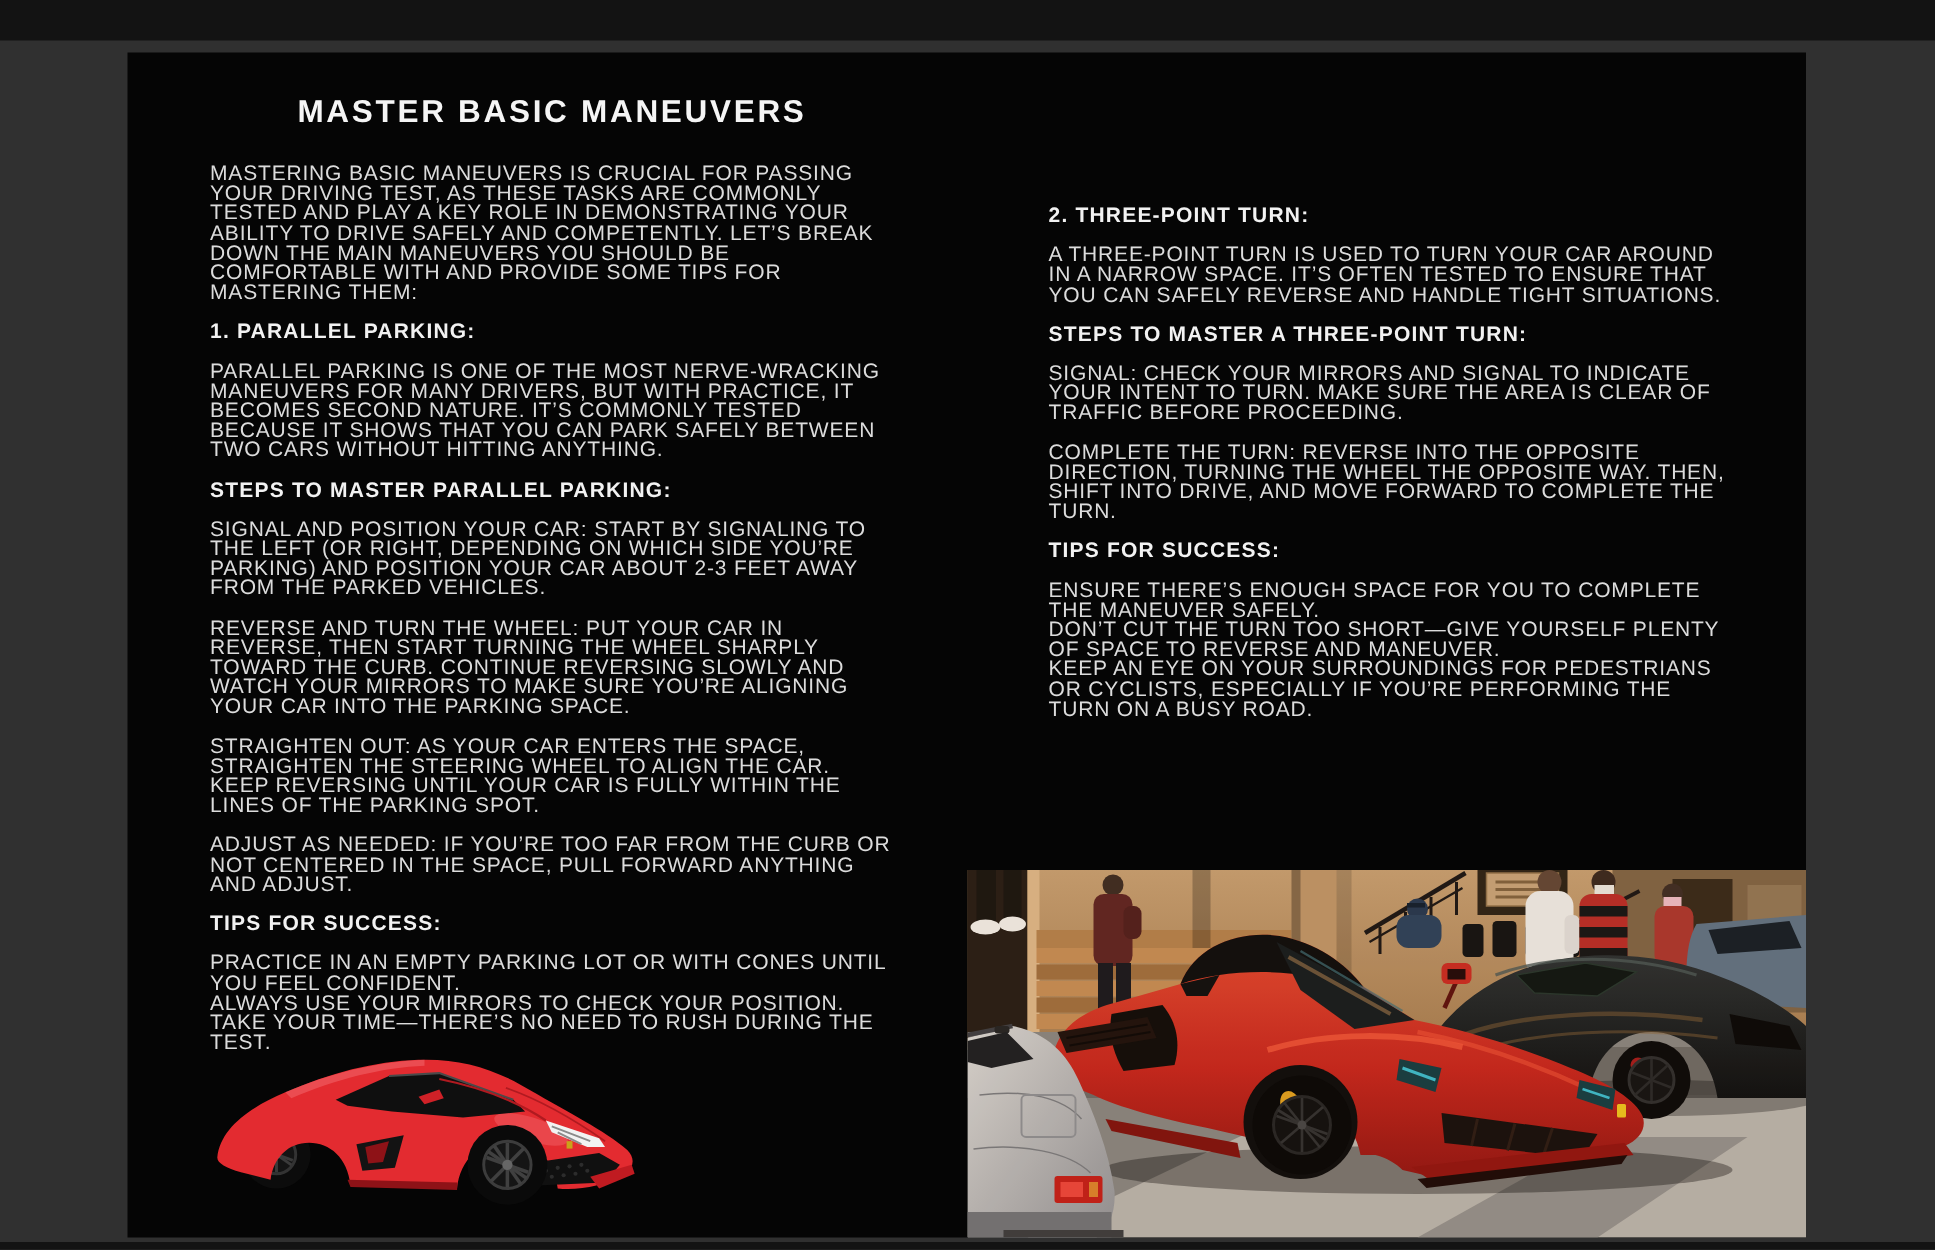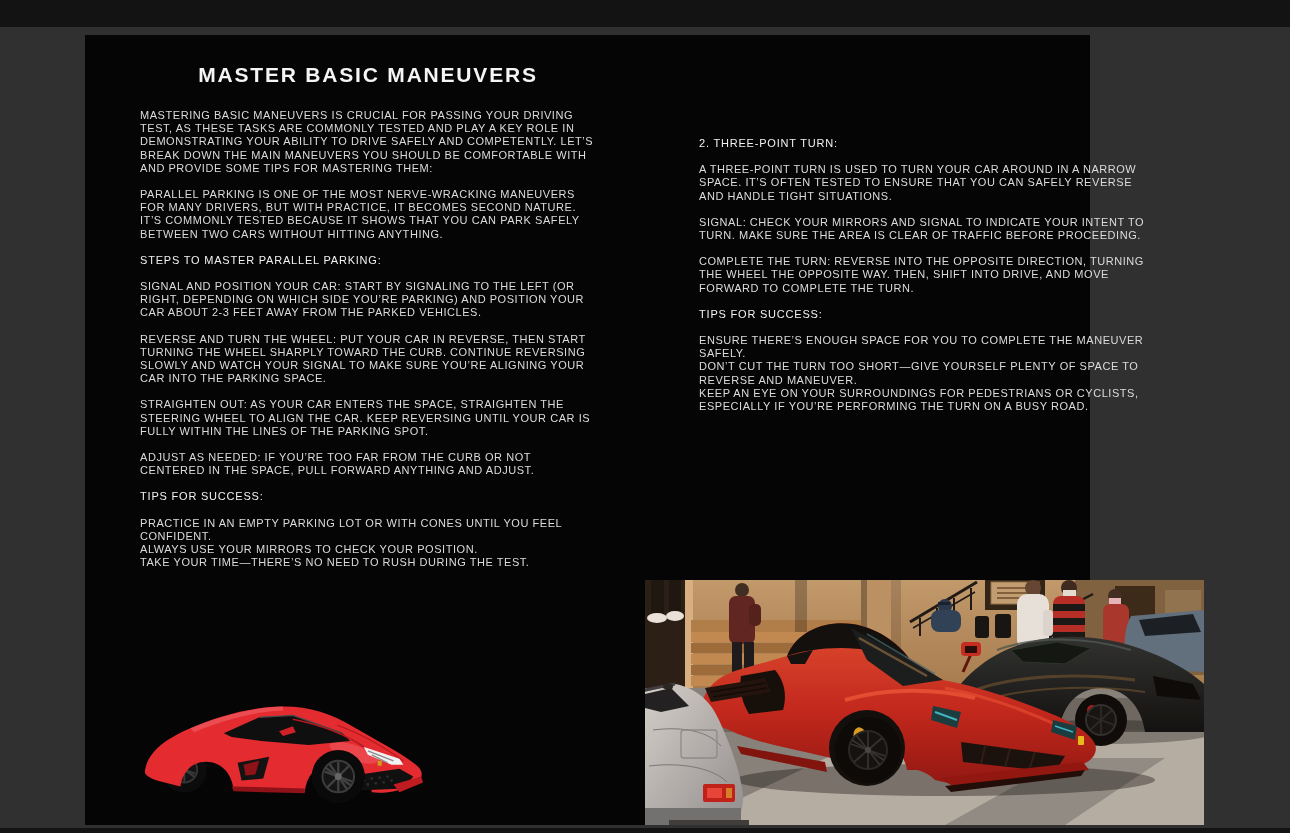--- a/index.html
+++ b/index.html
@@ -1,58 +1,60 @@
 <!DOCTYPE html>
 <html><head>
 <meta charset="utf-8">
 <style>
   html,body{margin:0;padding:0;width:1290px;height:833px;overflow:hidden;
     background:#303030;font-family:"Liberation Sans",sans-serif;position:relative;}
   .strip-top{position:absolute;left:0;top:0;width:1290px;height:27px;background:#131313;}
   .strip-bottom{position:absolute;left:0;bottom:0;width:1290px;height:5px;background:#131313;}
-  .panel{position:absolute;left:85px;top:35px;width:1005px;height:790px;background:#050505;}
+  .panel{position:absolute;left:85px;top:35px;width:1119px;height:790px;background:#050505;}
   .title{position:absolute;left:55px;top:28px;width:456px;text-align:center;color:#f5f5f5;
     font-size:21px;font-weight:bold;letter-spacing:1.8px;}
-  .col{position:absolute;width:456px;color:#dcdcdc;font-size:11px;line-height:13.2px;
+  .col{position:absolute;width:456px;color:#dcdcdc;font-size:14px;line-height:13.2px;
     letter-spacing:0.55px;}
   .col-left{left:55px;top:74px;}
   .col-right{left:614px;top:102px;}
   .col p{margin:0 0 13px 0;white-space:pre-line;}
-  .col p.h{font-weight:normal;color:#f2f2f2;letter-spacing:0.8px;}
+  .col p.h{font-weight:bold;color:#f2f2f2;letter-spacing:0.8px;}
   .illustration{position:absolute;left:50px;top:640px;width:296px;height:140px;}
   .photo{position:absolute;left:560px;top:545px;width:559px;height:245px;}
   svg{display:block;}
 </style>
 </head>
 <body>
 
 <div class="strip-top"></div>
 <div class="strip-bottom"></div>
 
 <div class="panel">
 
   <div class="title">MASTER BASIC MANEUVERS</div>
 
   <div class="col col-left">
     <p class="p">MASTERING BASIC MANEUVERS IS CRUCIAL FOR PASSING YOUR DRIVING TEST, AS THESE TASKS ARE COMMONLY TESTED AND PLAY A KEY ROLE IN DEMONSTRATING YOUR ABILITY TO DRIVE SAFELY AND COMPETENTLY. LET’S BREAK DOWN THE MAIN MANEUVERS YOU SHOULD BE COMFORTABLE WITH AND PROVIDE SOME TIPS FOR MASTERING THEM:</p>
+    <p class="h">1. PARALLEL PARKING:</p>
     <p class="p">PARALLEL PARKING IS ONE OF THE MOST NERVE-WRACKING MANEUVERS FOR MANY DRIVERS, BUT WITH PRACTICE, IT BECOMES SECOND NATURE. IT’S COMMONLY TESTED BECAUSE IT SHOWS THAT YOU CAN PARK SAFELY BETWEEN TWO CARS WITHOUT HITTING ANYTHING.</p>
     <p class="h">STEPS TO MASTER PARALLEL PARKING:</p>
     <p class="p">SIGNAL AND POSITION YOUR CAR: START BY SIGNALING TO THE LEFT (OR RIGHT, DEPENDING ON WHICH SIDE YOU’RE PARKING) AND POSITION YOUR CAR ABOUT 2-3 FEET AWAY FROM THE PARKED VEHICLES.</p>
-    <p class="p">REVERSE AND TURN THE WHEEL: PUT YOUR CAR IN REVERSE, THEN START TURNING THE WHEEL SHARPLY TOWARD THE CURB. CONTINUE REVERSING SLOWLY AND WATCH YOUR SIGNAL TO MAKE SURE YOU’RE ALIGNING YOUR CAR INTO THE PARKING SPACE.</p>
+    <p class="p">REVERSE AND TURN THE WHEEL: PUT YOUR CAR IN REVERSE, THEN START TURNING THE WHEEL SHARPLY TOWARD THE CURB. CONTINUE REVERSING SLOWLY AND WATCH YOUR MIRRORS TO MAKE SURE YOU’RE ALIGNING YOUR CAR INTO THE PARKING SPACE.</p>
     <p class="p">STRAIGHTEN OUT: AS YOUR CAR ENTERS THE SPACE, STRAIGHTEN THE STEERING WHEEL TO ALIGN THE CAR. KEEP REVERSING UNTIL YOUR CAR IS FULLY WITHIN THE LINES OF THE PARKING SPOT.</p>
     <p class="p">ADJUST AS NEEDED: IF YOU’RE TOO FAR FROM THE CURB OR NOT CENTERED IN THE SPACE, PULL FORWARD ANYTHING AND ADJUST.</p>
     <p class="h">TIPS FOR SUCCESS:</p>
     <p class="p">PRACTICE IN AN EMPTY PARKING LOT OR WITH CONES UNTIL YOU FEEL CONFIDENT.
 ALWAYS USE YOUR MIRRORS TO CHECK YOUR POSITION.
 TAKE YOUR TIME—THERE’S NO NEED TO RUSH DURING THE TEST.</p>
   </div>
 
   <div class="col col-right">
     <p class="h">2. THREE-POINT TURN:</p>
     <p class="p">A THREE-POINT TURN IS USED TO TURN YOUR CAR AROUND IN A NARROW SPACE. IT’S OFTEN TESTED TO ENSURE THAT YOU CAN SAFELY REVERSE AND HANDLE TIGHT SITUATIONS.</p>
+    <p class="h">STEPS TO MASTER A THREE-POINT TURN:</p>
     <p class="p">SIGNAL: CHECK YOUR MIRRORS AND SIGNAL TO INDICATE YOUR INTENT TO TURN. MAKE SURE THE AREA IS CLEAR OF TRAFFIC BEFORE PROCEEDING.</p>
     <p class="p">COMPLETE THE TURN: REVERSE INTO THE OPPOSITE DIRECTION, TURNING THE WHEEL THE OPPOSITE WAY. THEN, SHIFT INTO DRIVE, AND MOVE FORWARD TO COMPLETE THE TURN.</p>
     <p class="h">TIPS FOR SUCCESS:</p>
     <p class="p">ENSURE THERE’S ENOUGH SPACE FOR YOU TO COMPLETE THE MANEUVER SAFELY.
 DON’T CUT THE TURN TOO SHORT—GIVE YOURSELF PLENTY OF SPACE TO REVERSE AND MANEUVER.
 KEEP AN EYE ON YOUR SURROUNDINGS FOR PEDESTRIANS OR CYCLISTS, ESPECIALLY IF YOU’RE PERFORMING THE TURN ON A BUSY ROAD.</p>
   </div>
 
   <div class="illustration">
     <svg width="296" height="140" viewBox="0 0 300 140" xmlns="http://www.w3.org/2000/svg">

